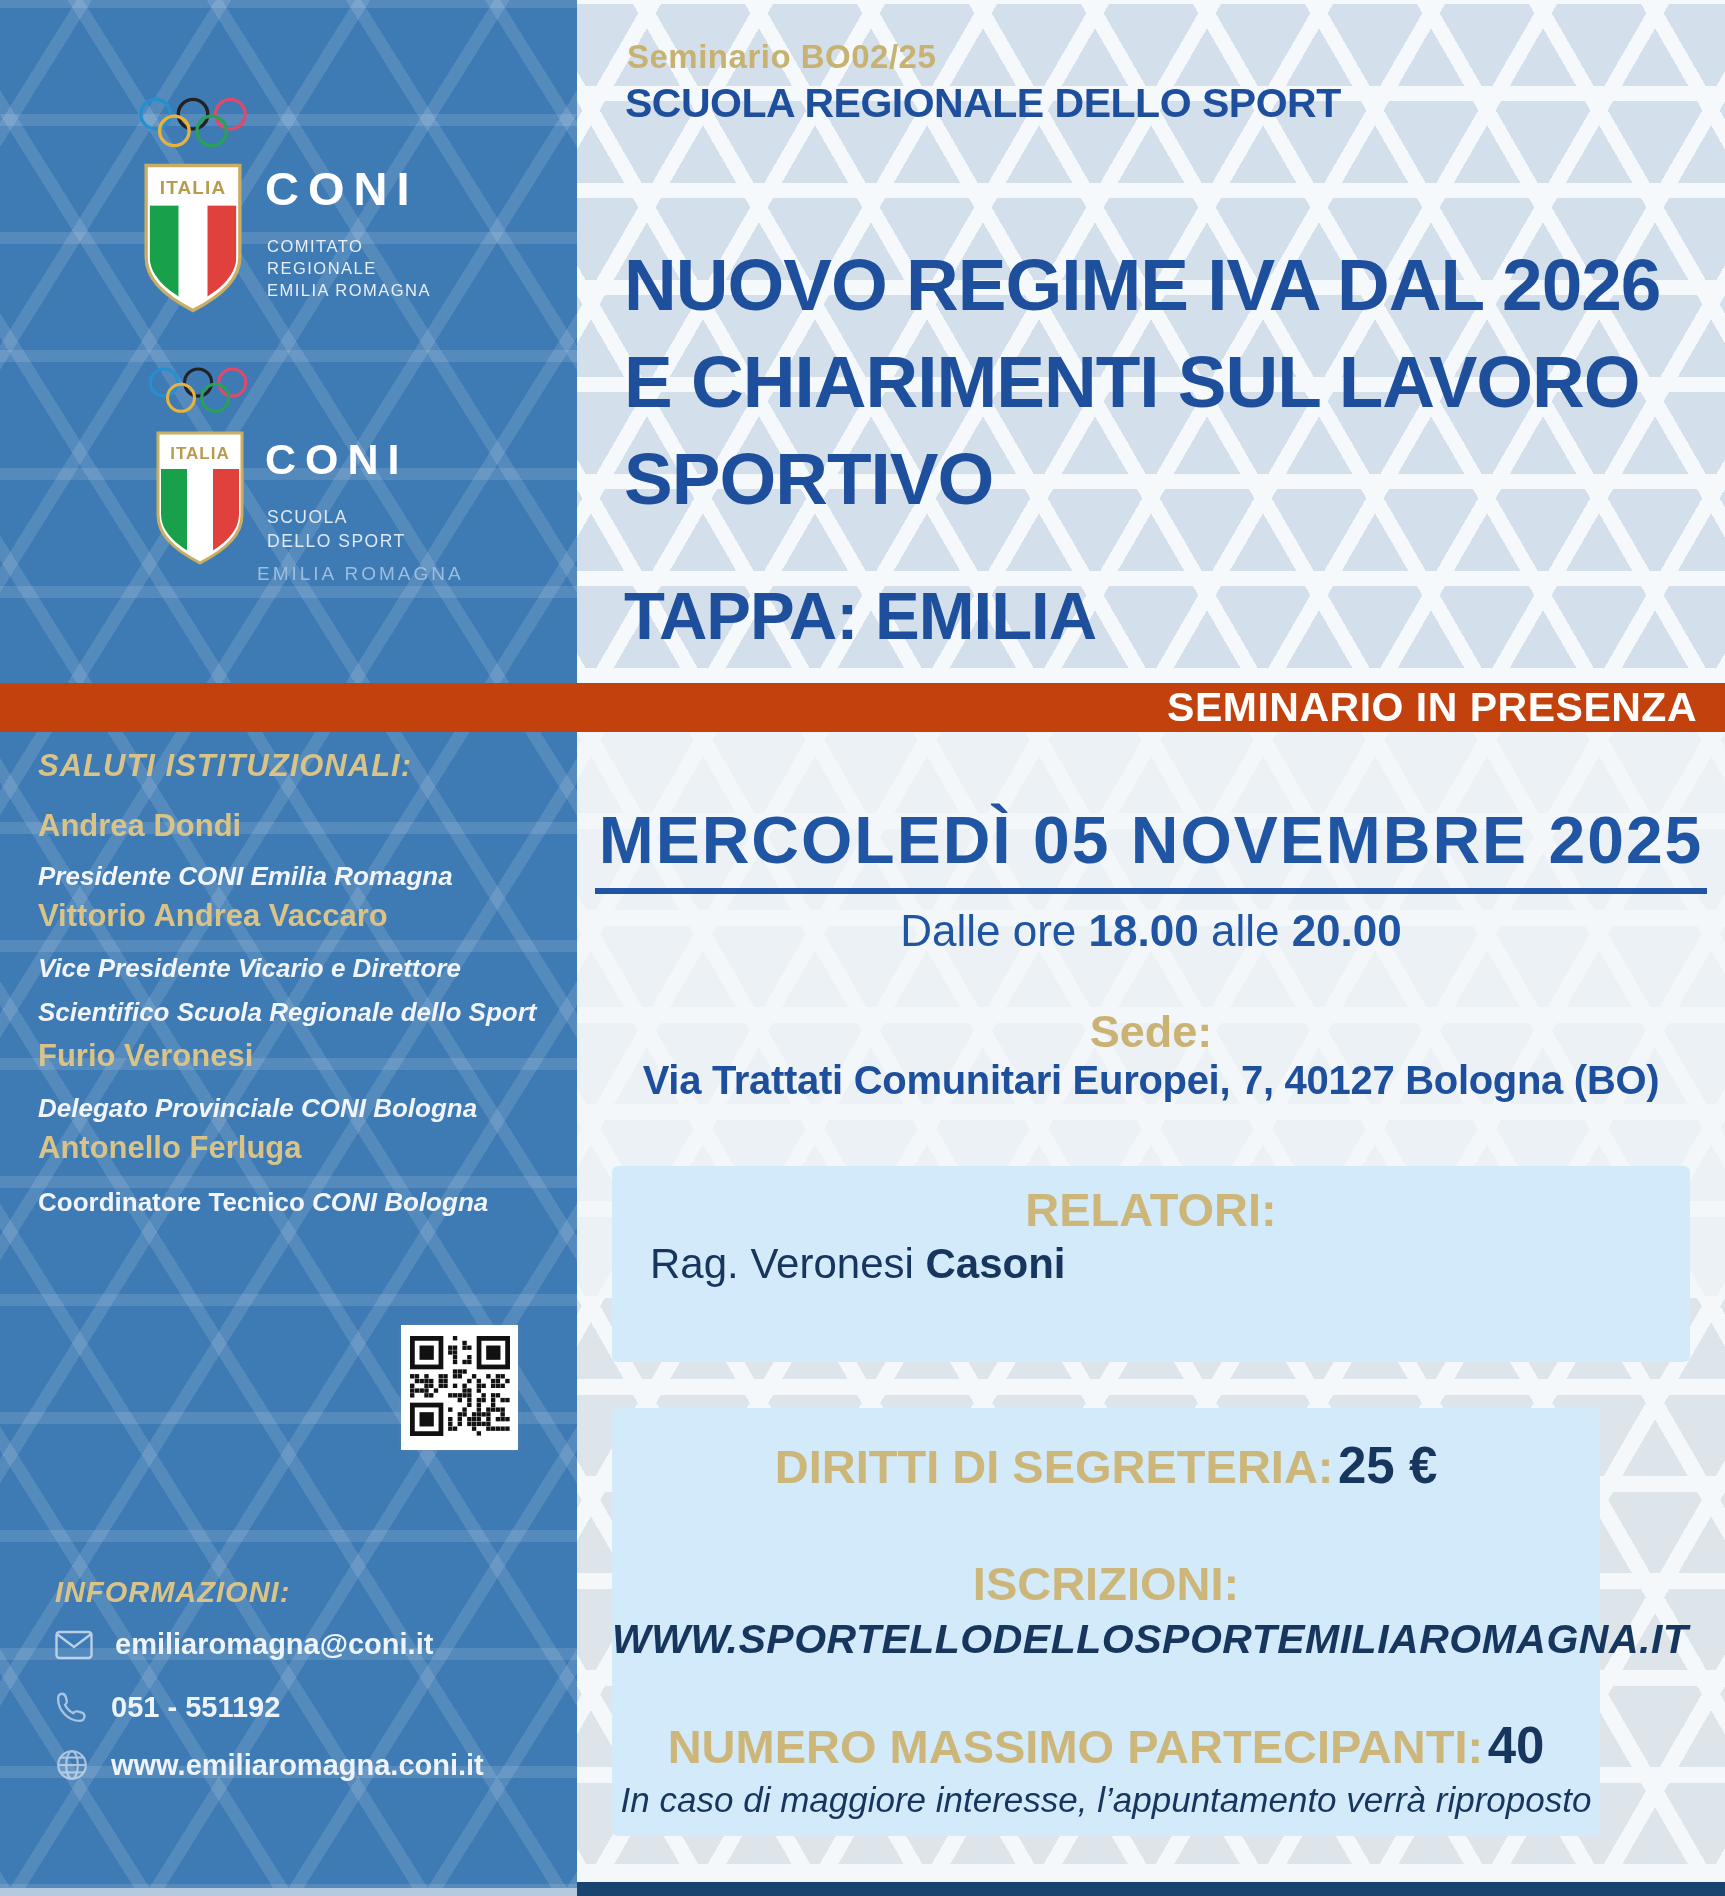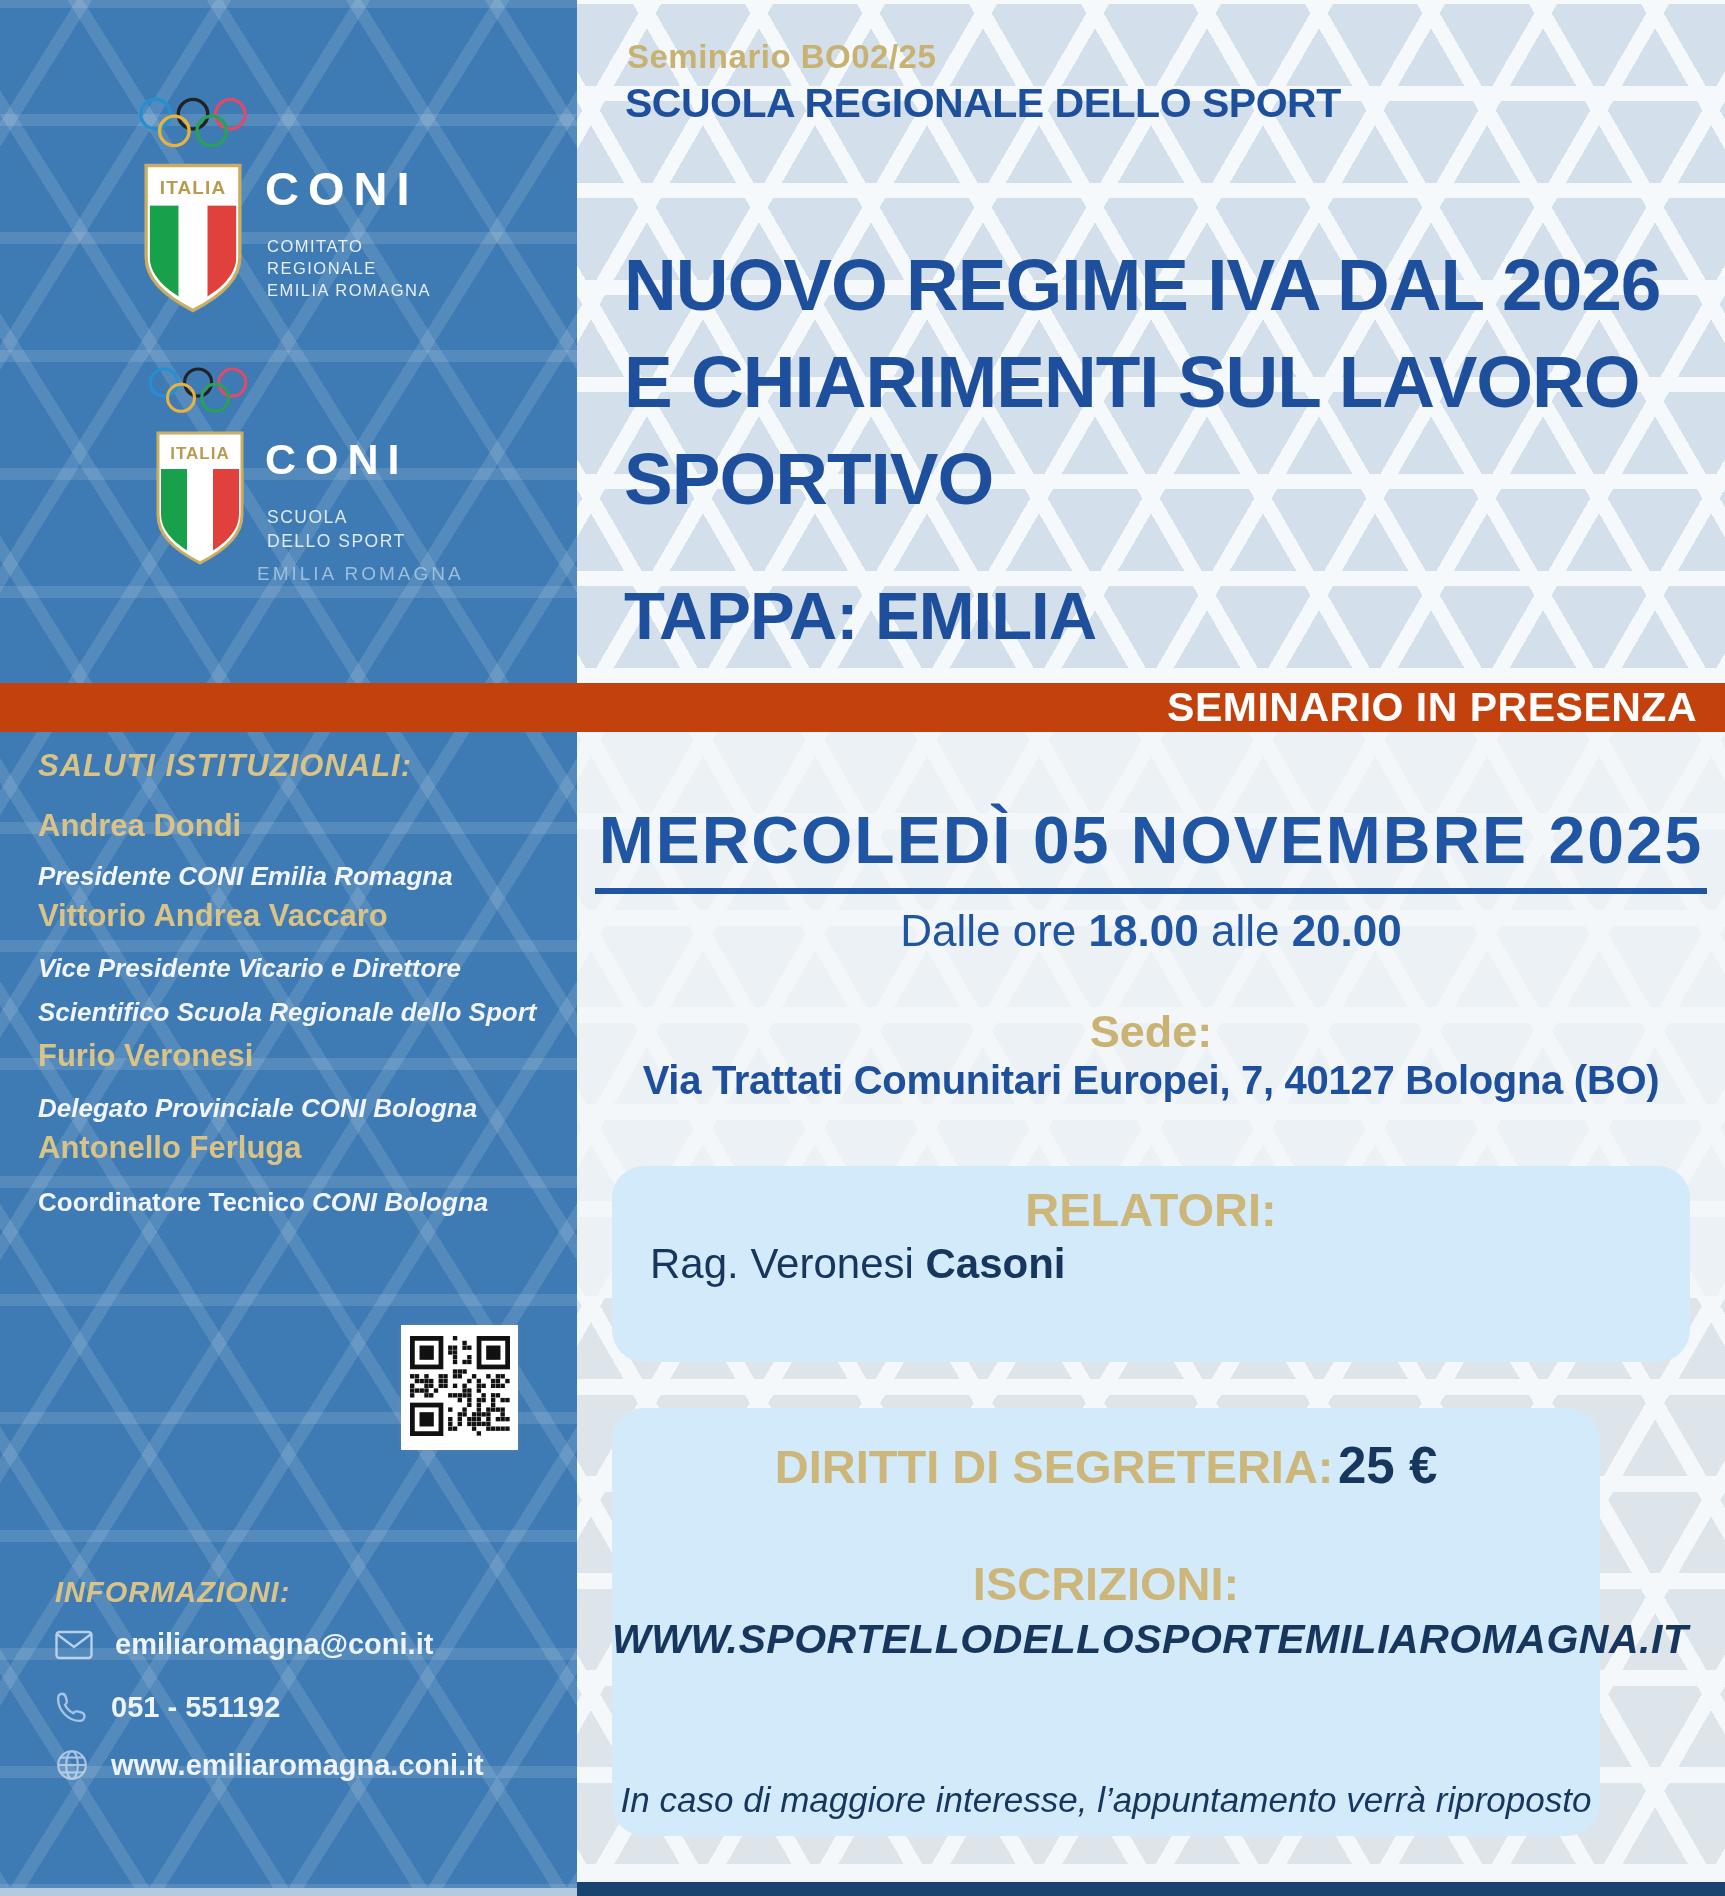--- a/index.html
+++ b/index.html
@@ -67,21 +67,21 @@
   .date-line span{
     font-size:66px;font-weight:bold;color:#1f55a2;letter-spacing:2px;
     border-bottom:6px solid #1f55a2;padding:0 4px 10px;display:inline-block;
   }
   .time-line{top:906px;font-size:44px;color:#1f55a2;}
   .time-line b{font-weight:bold;}
   .sede-label{top:1006px;font-size:45px;font-weight:bold;color:#c9b272;}
   .address{top:1058px;font-size:40px;font-weight:bold;color:#1d4f9c;letter-spacing:-.3px;}
 
   
-  .bluebox{background:#d3eafa;border-radius:32px;}
+  .bluebox{background:#d3eafa;border-radius:6px;}
   .relatori-box{left:612px;top:1166px;width:1078px;height:196px;}
   .relatori-title{margin-top:16px;text-align:center;font-size:47px;font-weight:bold;color:#cdb679;}
   .speaker{margin-left:38px;font-size:42px;color:#17365d;line-height:53px;}
   .speaker b{font-weight:bold;}
 
   .details-box{left:612px;top:1408px;width:988px;height:428px;text-align:center;}
   .details-box .row{position:absolute;left:0;width:100%;}
   .gold-label{font-size:47px;font-weight:bold;color:#cdb679;}
   .navy-value{font-size:51px;font-weight:bold;color:#17365d;}
   .fee-row{top:28px;}
@@ -404,19 +404,23 @@
 
   <div class="abs bluebox details-box">
     <div class="row fee-row">
       <span class="gold-label">DIRITTI DI SEGRETERIA:</span>
       <span class="navy-value">25 €</span>
     </div>
     <div class="row iscr-row">
       <span class="gold-label">ISCRIZIONI:</span>
     </div>
     <div class="row url-row">WWW.SPORTELLODELLOSPORTEMILIAROMAGNA.IT</div>
+    <div class="row num-row">
+      <span class="gold-label">NUMERO MASSIMO PARTECIPANTI:</span>
+      <span class="navy-value">40</span>
+    </div>
     <div class="row note-row">In caso di maggiore interesse, l’appuntamento verrà riproposto</div>
   </div>
 
   <div class="abs strip-navy"></div>
   <div class="abs strip-light"></div>
 
 </div>
 
 </body></html>

